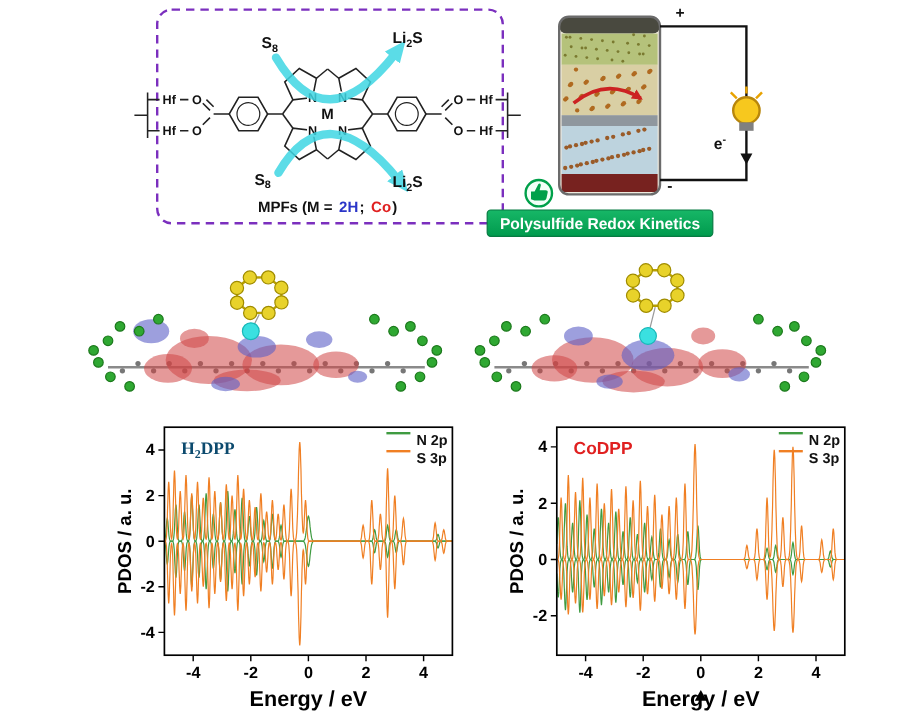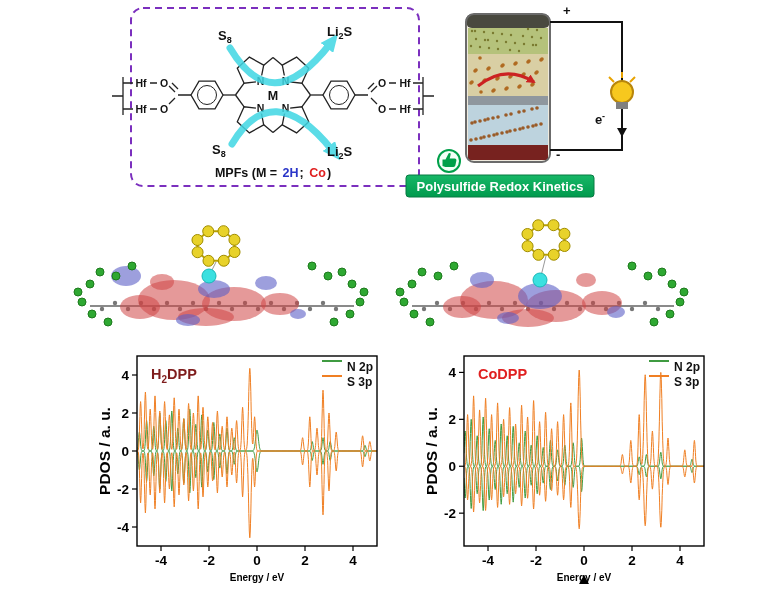--- a/index.html
+++ b/index.html
@@ -13,21 +13,21 @@
   .wireLbl{font-size:13px;font-weight:bold;fill:#111}
   .bannerText{font-size:13px;font-weight:bold;fill:#fff}
   .mol{position:absolute}
   #molA{left:66px;top:210px}
   #molB{left:390px;top:210px}
   .chart{position:absolute;width:292px;height:250px}
   #chart0{left:93px;top:350px}
   #chart1{left:420px;top:350px}
   .chart svg.plot{position:absolute;left:0;top:0}
   .tick{font-size:13.5px;font-weight:bold;fill:#000}
-  .xlab{position:absolute;left:44px;top:222px;width:240px;text-align:center;font-weight:bold;font-size:10px;color:#000}
+  .xlab{position:absolute;left:44px;top:222px;width:240px;text-align:center;font-weight:bold;font-size:18px;color:#000}
   .ylab{position:absolute;left:-73px;top:92px;width:170px;height:18px;text-align:center;font-weight:bold;font-size:15.5px;color:#000;transform:rotate(-90deg)}
   .title{position:absolute;left:58px;top:16px;font-weight:bold;font-size:14.5px}
   .title sub{font-size:10px}
   .legend{position:absolute;right:12px;top:10px}
   .lrow{display:flex;align-items:flex-start;gap:5px;height:15px}
   .lline{display:inline-block;width:20px;height:0;border-top:2.5px solid #000}
   .ltext{font-size:12px;font-weight:600;color:#111}
   .fmarker{position:absolute;top:225px;width:0;height:0;border-left:5px solid transparent;border-right:5px solid transparent;border-bottom:9px solid #000}
 </style>
 </head>
@@ -442,21 +442,21 @@
         <text x="36" y="143.5" text-anchor="end" class="tick">-2</text>
         <line x1="44" y1="101" x2="39" y2="101" stroke="#000" stroke-width="1.2"></line>
         <text x="36" y="105.5" text-anchor="end" class="tick">0</text>
         <line x1="44" y1="63" x2="39" y2="63" stroke="#000" stroke-width="1.2"></line>
         <text x="36" y="67.5" text-anchor="end" class="tick">2</text>
         <line x1="44" y1="25" x2="39" y2="25" stroke="#000" stroke-width="1.2"></line>
         <text x="36" y="29.5" text-anchor="end" class="tick">4</text>
       </svg>
     <div class="ylab">PDOS / a. u.</div>
     <div class="xlab">Energy / eV</div>
-    <div class="title" style="color: #7f1d1d;"><span>H</span><sub>2</sub><span>DPP</span></div>
+    <div class="title" style="color: #0c4a6e; font-family: Liberation Serif, serif;"><span>H</span><sub>2</sub><span>DPP</span></div>
     <div class="legend">
       <div class="lrow">
         <span class="lline" style="border-top-color: rgb(63, 155, 65);"></span>
         <span class="ltext">N 2p</span>
       </div>
       <div class="lrow">
         <span class="lline" style="border-top-color: rgb(240, 127, 35);"></span>
         <span class="ltext">S 3p</span>
       </div>
     </div>

